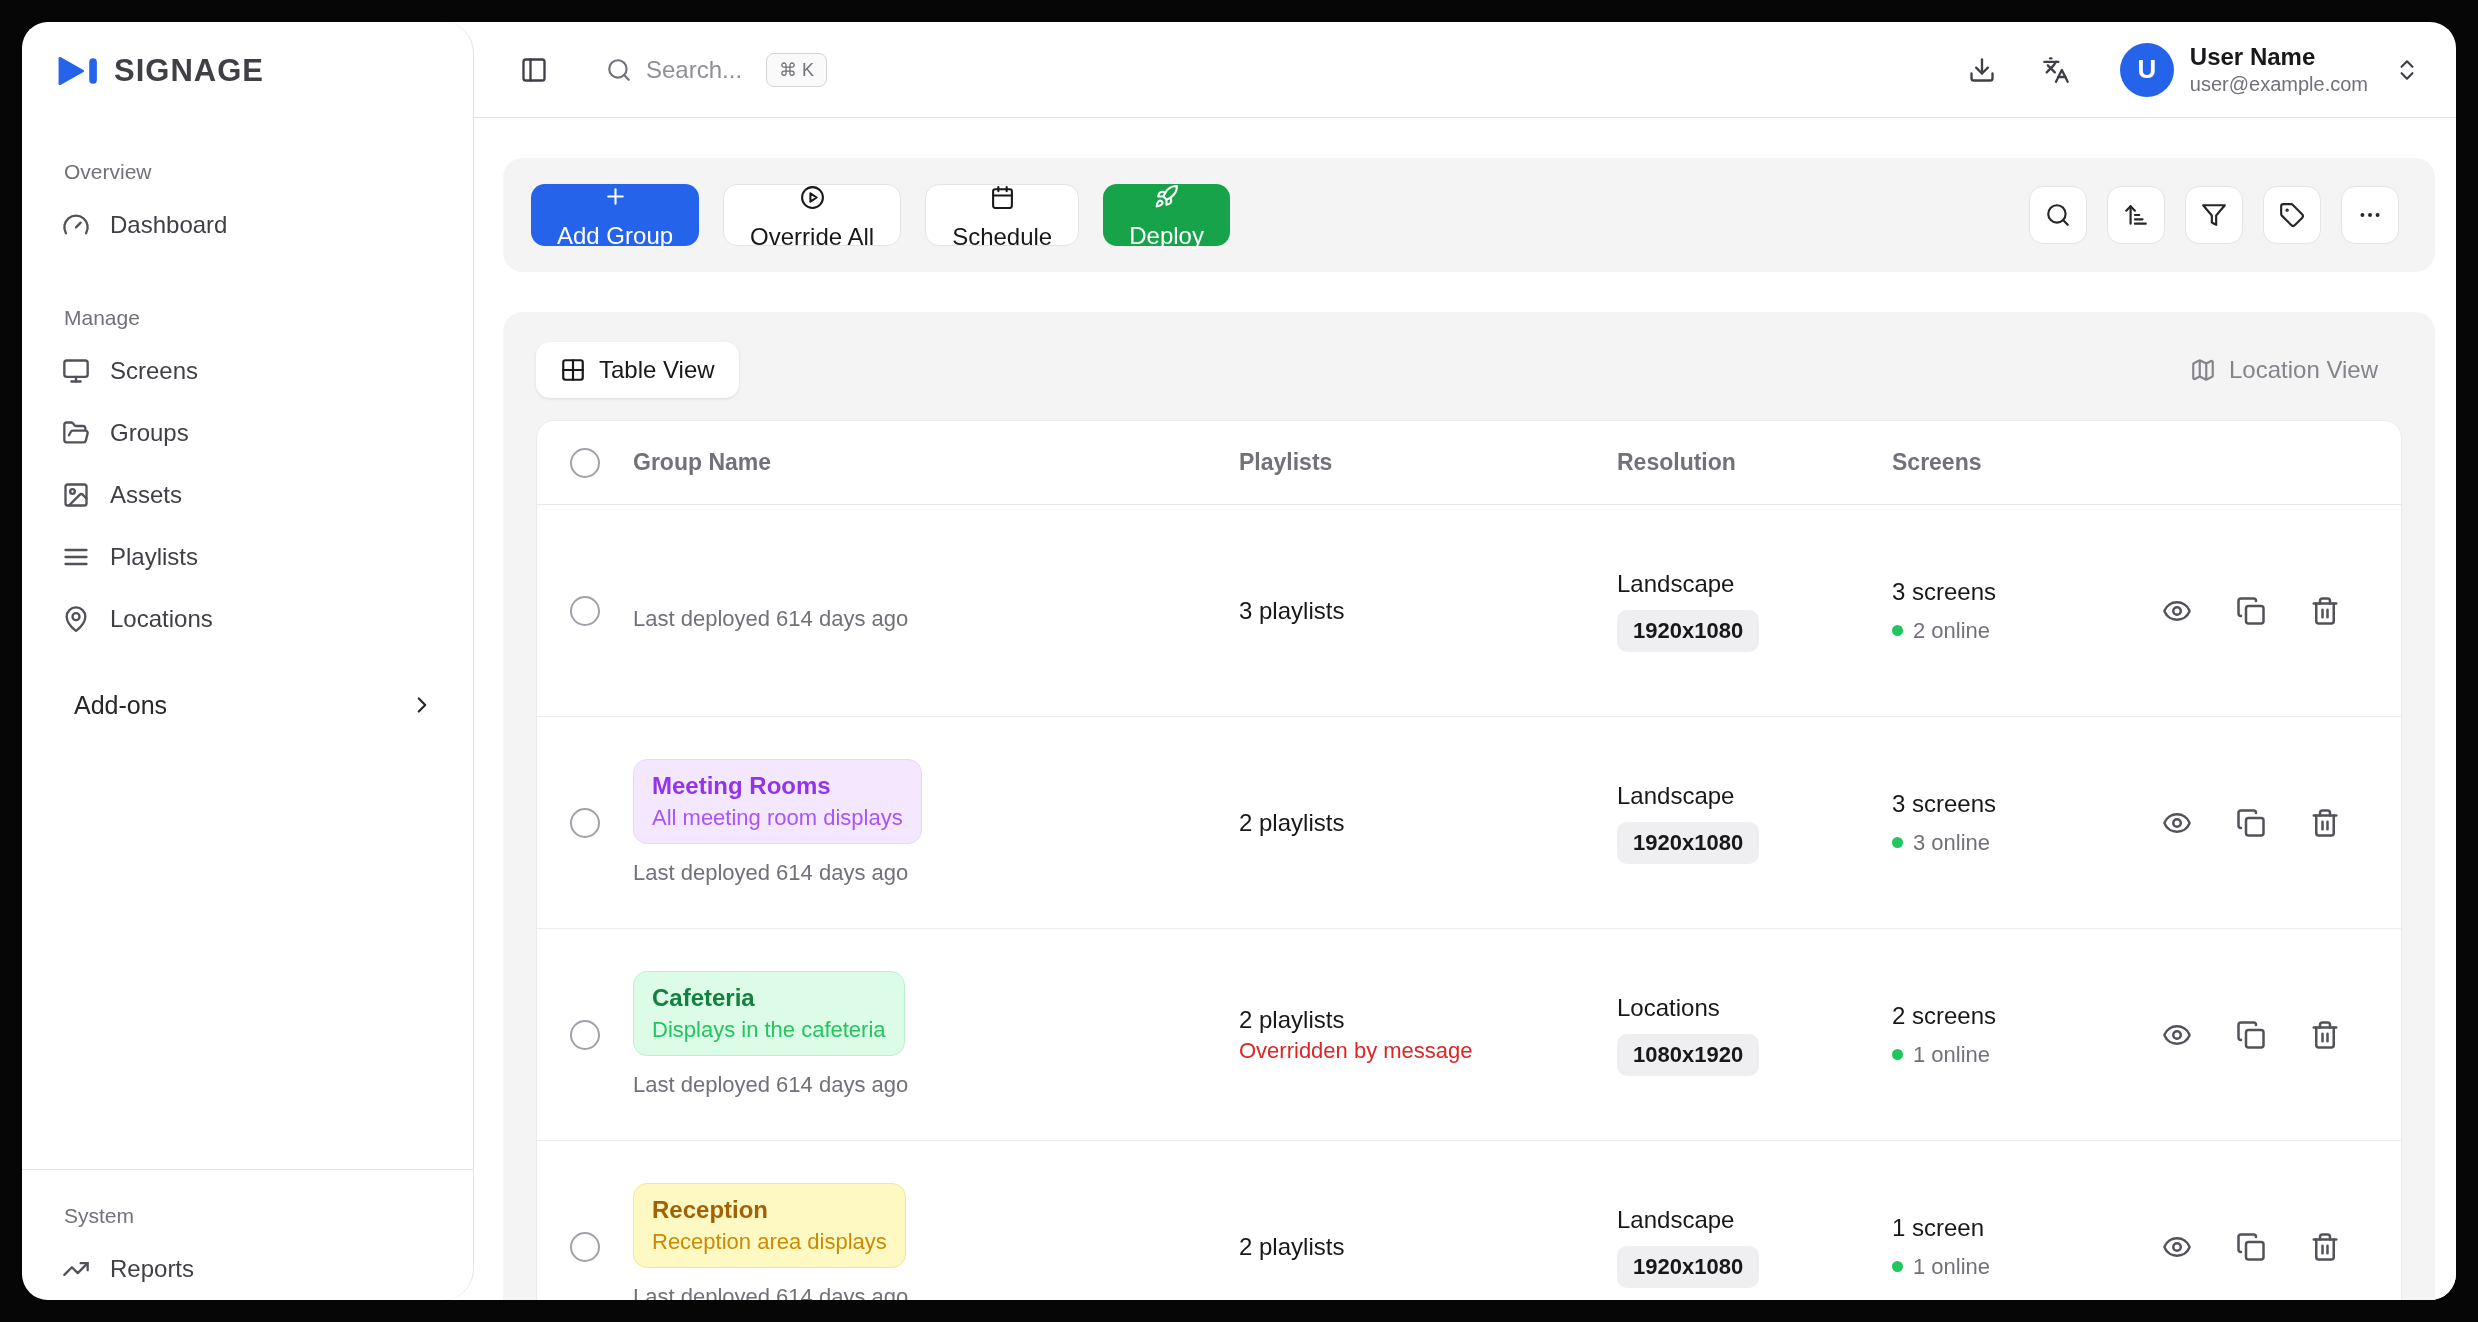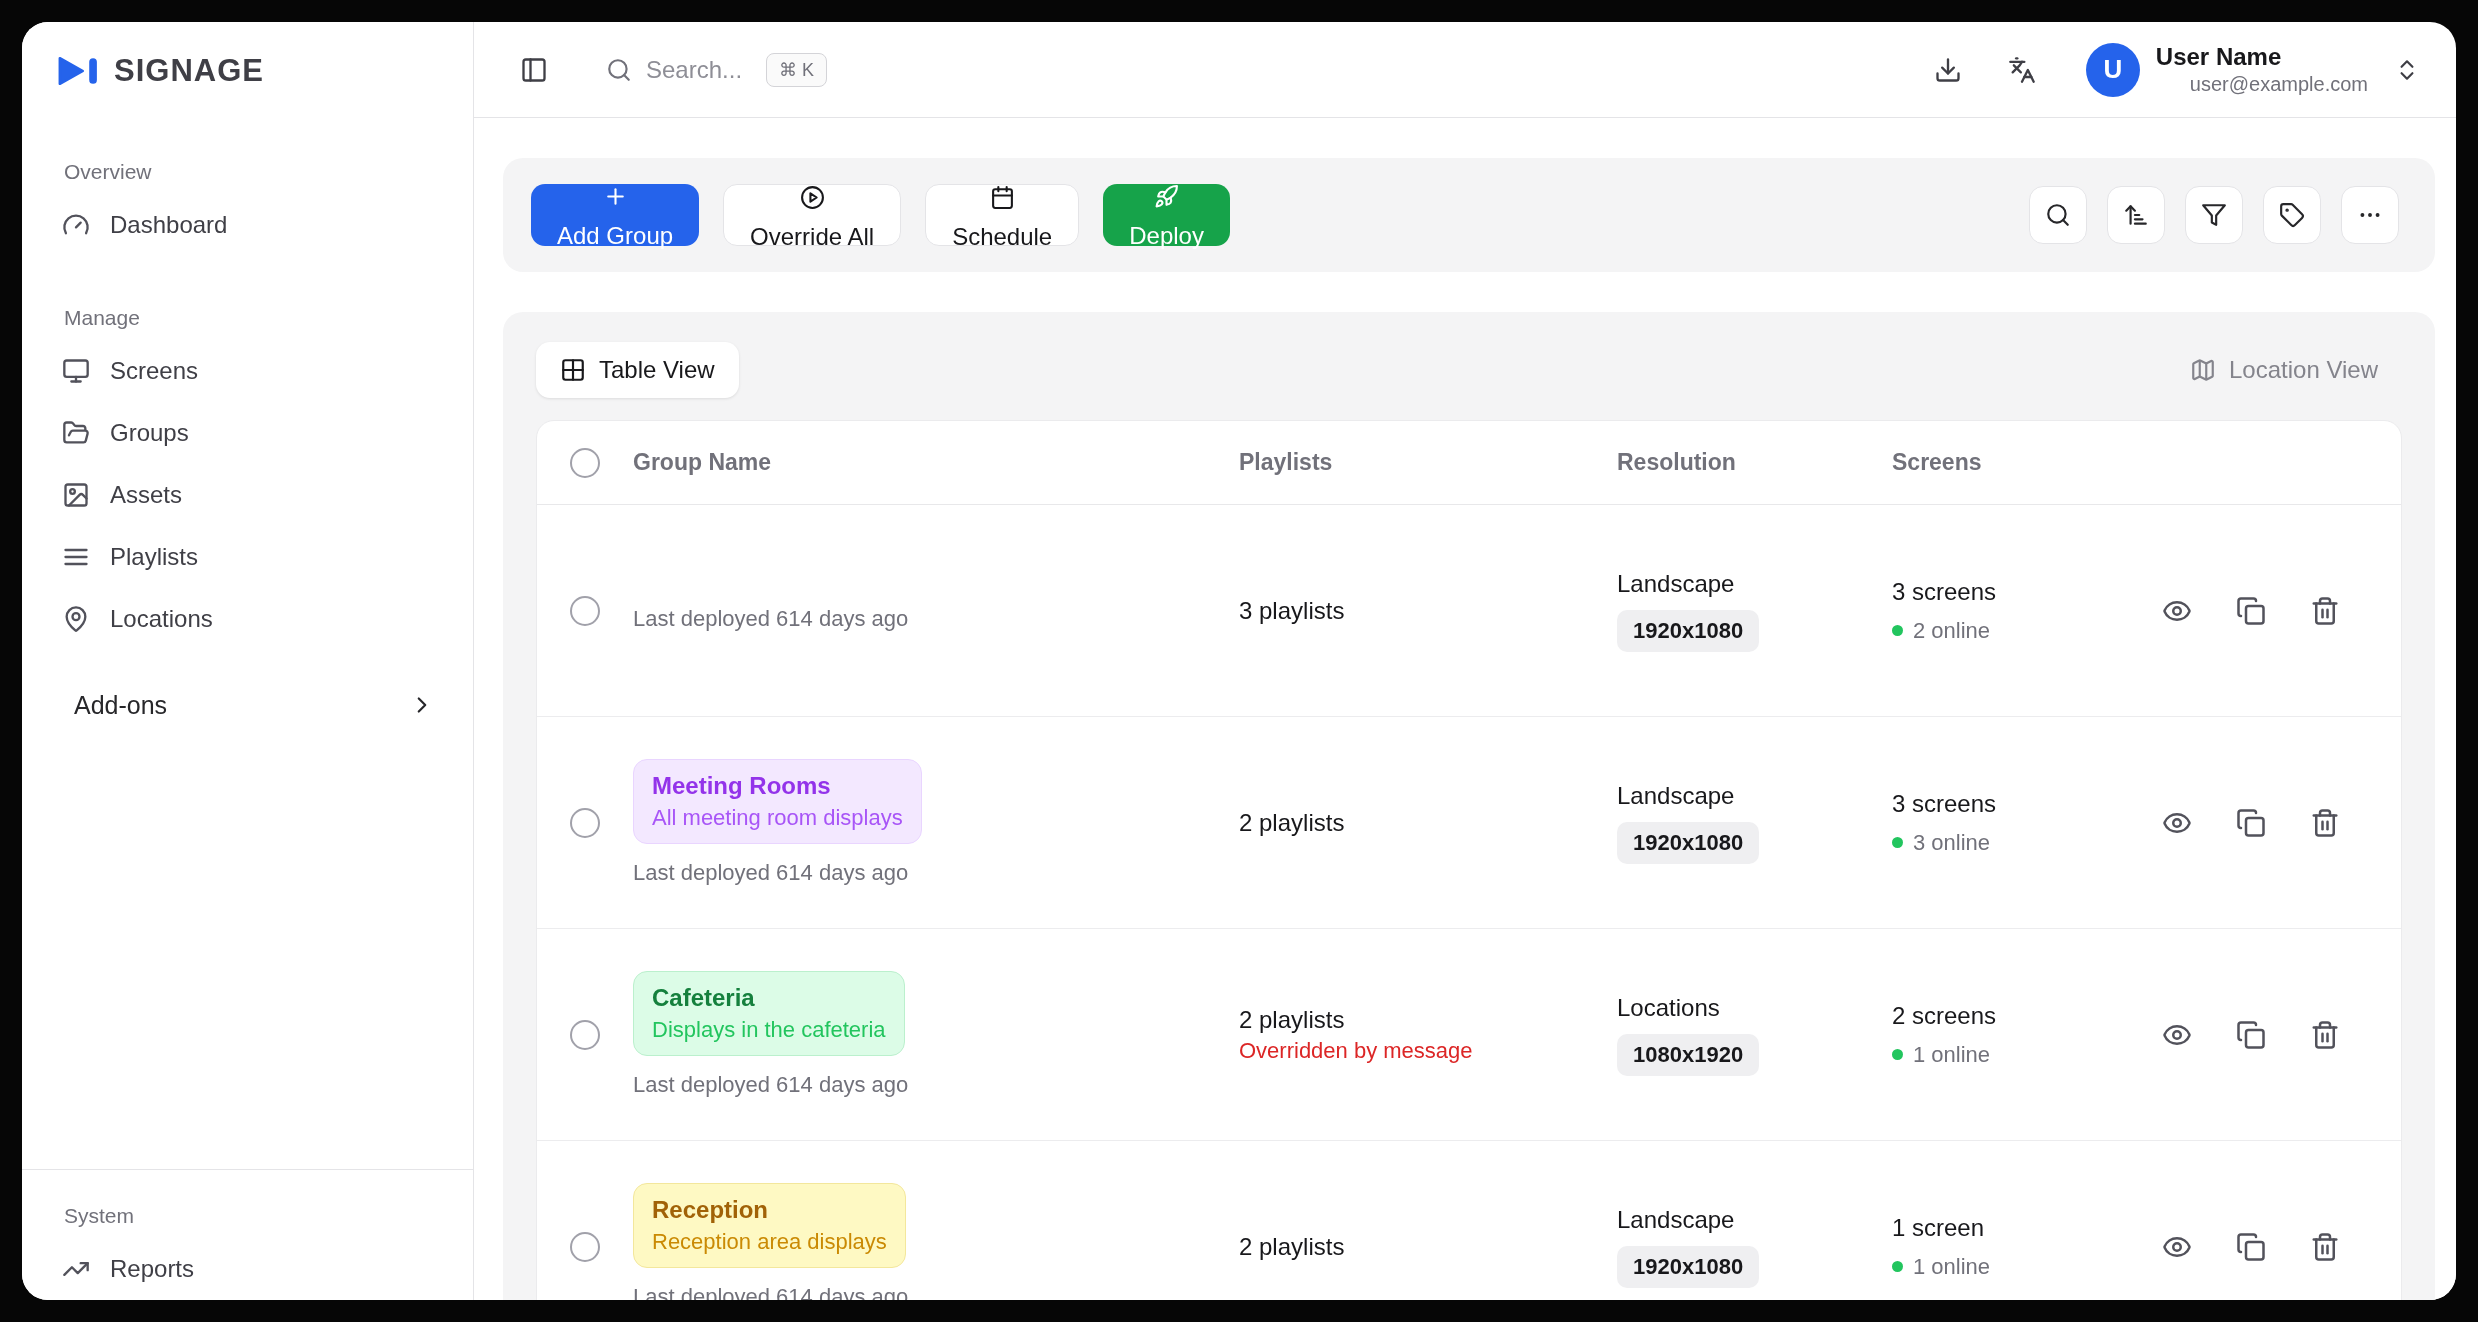--- a/index.html
+++ b/index.html
@@ -19,20 +19,21 @@
     display:flex;
   }
 
   
   .sidebar {
     width:452px; flex-shrink:0;
     border-right:1px solid #e4e4e7;
     display:flex; flex-direction:column;
     padding:0 24px;
     background:#ffffff;
+    border-radius:31px;
   }
   .logo-row { height:98px; display:flex; align-items:center; gap:12px; padding-left:10px; flex-shrink:0; }
   .logo-text { font-size:31px; font-weight:600; color:#3f3f46; letter-spacing:1px; }
   .side-section-label { font-size:21px; color:#71717a; margin:50px 0 10px 18px; }
   .side-section-label.tight { margin-top:40px; }
   .side-item {
     height:62px; border-radius:12px; display:flex; align-items:center;
     gap:20px; padding-left:16px; cursor:pointer;
     font-size:24px; font-weight:500; color:#3f3f46;
   }
@@ -63,21 +64,21 @@
     margin-left:10px; padding:5px 12px; border:1px solid #d4d4d8; background:#fafafa;
     border-radius:8px; font-size:18px; color:#71717a;
   }
   .top-right { margin-left:auto; display:flex; align-items:center; gap:26px; }
   .user-cluster { display:flex; align-items:center; gap:16px; margin-left:14px; cursor:pointer; }
   .avatar {
     width:54px; height:54px; border-radius:50%; background:#2563eb; color:#fff;
     display:flex; align-items:center; justify-content:center; font-size:26px; font-weight:700;
   }
   .user-name { font-size:24px; font-weight:600; color:#18181b; line-height:1.25; }
-  .user-email { font-size:20px; color:#71717a; line-height:1.25;margin-left:34px; }
+  .user-email { font-size:20px; color:#71717a; line-height:1.25; }
   .chevrons { color:#3f3f46; margin-left:10px; }
 
   .content { flex:1; padding:40px 21px 0 29px; background:#fff; min-height:0; }
 
   
   .toolbar-panel {
     height:114px; background:#f4f4f5; border-radius:20px;
     display:flex; align-items:center; gap:24px; padding:0 36px 0 28px;
   }
   .btn {

